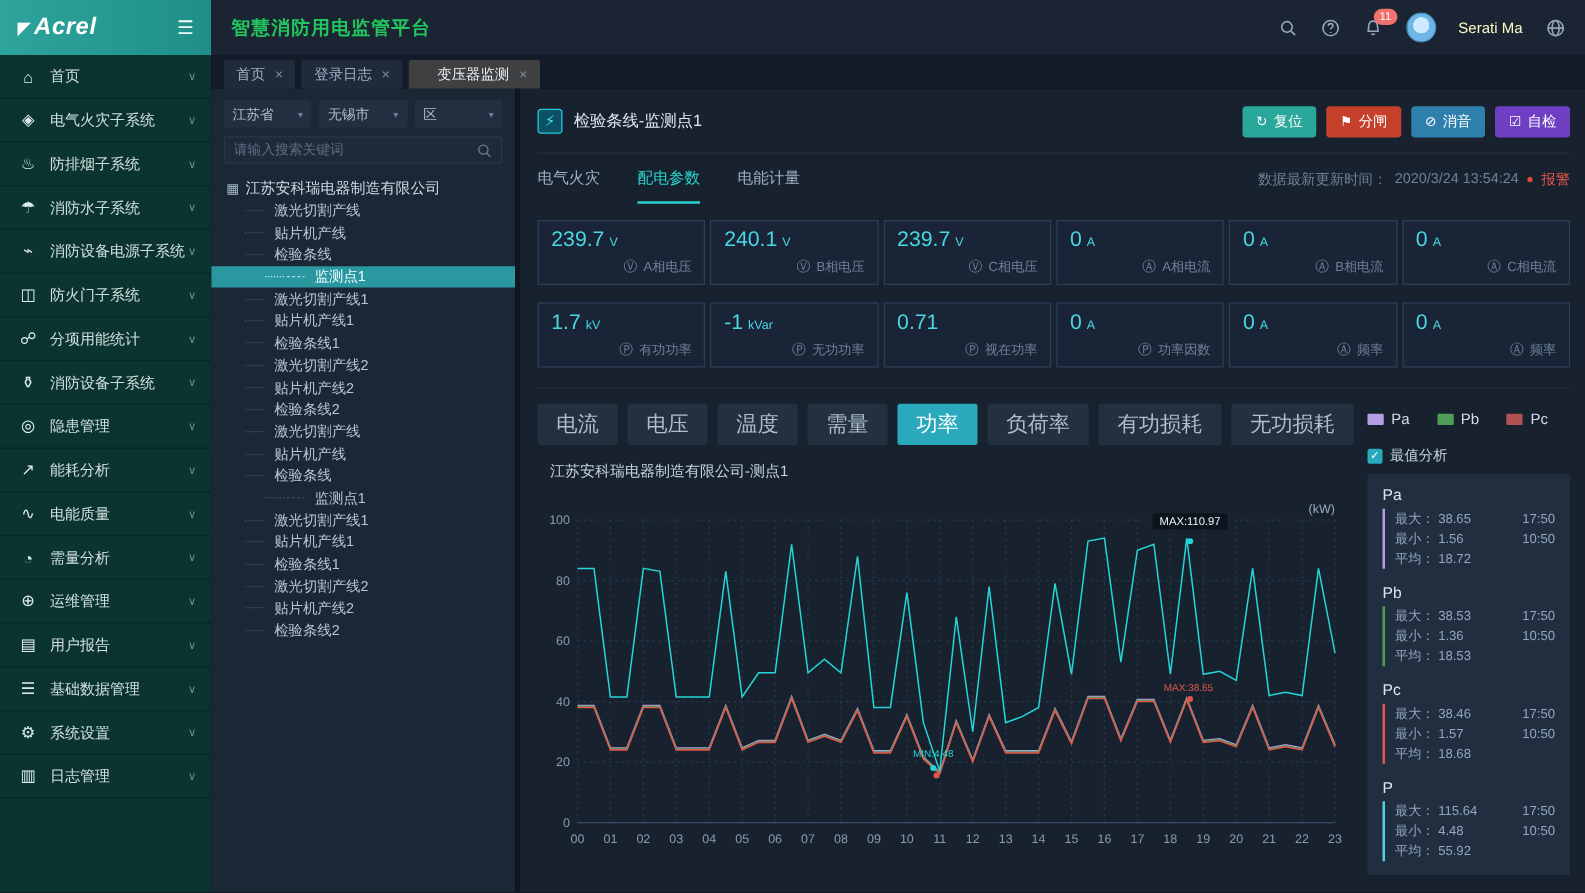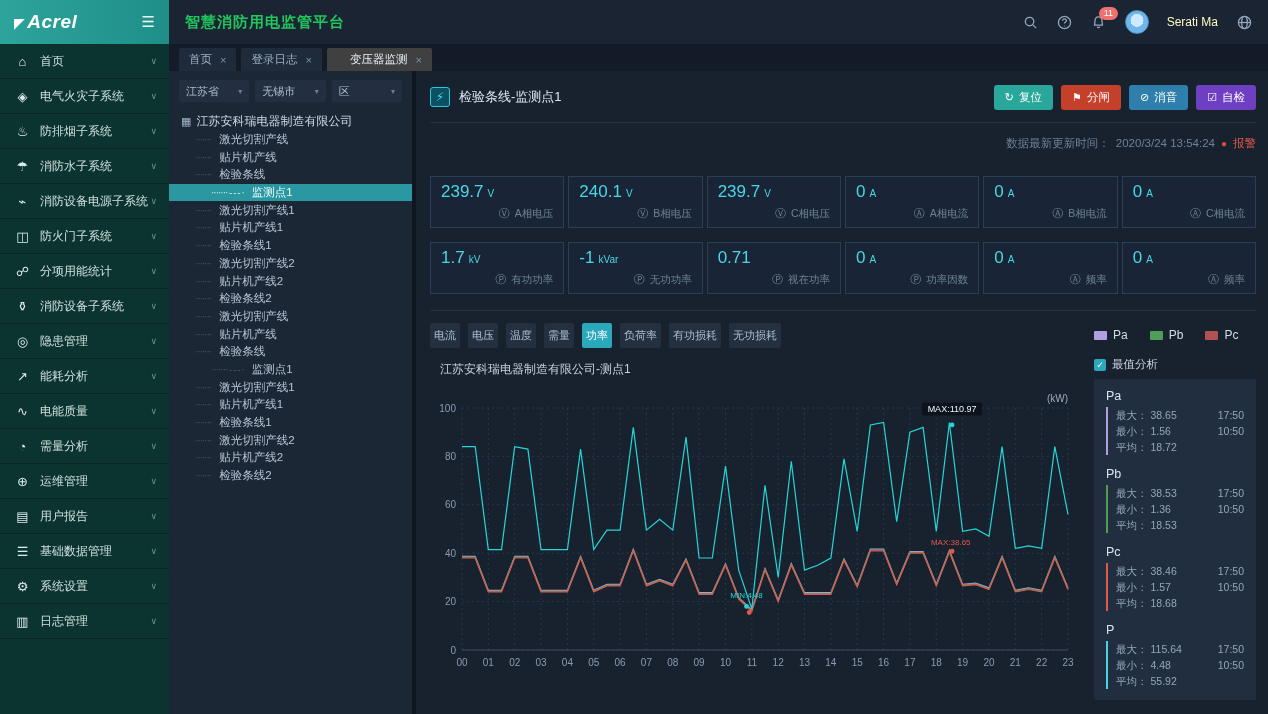--- a/index.html
+++ b/index.html
@@ -94,21 +94,21 @@
   .card-val { color:#49d7e4; font-size:17px; }
   .card-unit { font-size:10px; margin-left:4px; }
   .card-label { align-self:flex-end; color:#6e8095; font-size:10.5px; display:flex; gap:5px; align-items:center; }
   .card-badge { font-size:11px; }
 
   .divider2 { border:none; border-top:1px solid #242f40; margin-top:16px; flex:none; }
 
   .chart-sec { display:flex; margin-top:12px; flex:1; min-height:0; }
   .chart-left { flex:1; min-width:0; display:flex; flex-direction:column; }
   .chips-row { display:flex; gap:8px; align-items:center; flex:none; }
-  .chip { background:#223040; color:#aebdcf; font-size:11px; padding:5px 4px; border-radius:2px; cursor:pointer; }
+  .chip { background:#223040; color:#aebdcf; font-size:17px; padding:5px 15px; border-radius:2px; cursor:pointer; }
   .chip.active { background:#2aa9bd; color:#fff; }
   .chart-title { color:#c6d2df; font-size:12px; margin:13px 0 12px 10px; flex:none; }
   #chart-svg { width:652px; height:282px; margin-top:2px; }
 
   .chart-right { width:168px; flex:none; display:flex; flex-direction:column; padding-left:6px; }
   .legend-row { display:flex; gap:22px; align-items:center; height:24px; flex:none; }
   .legend-item { display:flex; align-items:center; gap:6px; color:#d2dce7; font-size:12px; }
   .sw { width:13px; height:9px; border-radius:1px; }
   .cb-row { display:flex; align-items:center; gap:6px; color:#c6d2df; font-size:11.5px; margin:10px 0 7px; cursor:pointer; }
   .cb { width:12px; height:12px; background:#2aa9bd; border-radius:2px; color:#fff; font-size:9px;
@@ -292,20 +292,27 @@
             </div>
             <div class="select">
               <span>无锡市</span>
               <span class="caret">▾</span>
             </div>
             <div class="select">
               <span>区</span>
               <span class="caret">▾</span>
             </div>
           </div>
+        <div class="searchbox">
+          <input placeholder="请输入搜索关键词" style="">
+          <svg width="13" height="13" viewBox="0 0 16 16">
+              <circle cx="7" cy="7" r="4.5"></circle>
+              <line x1="10.5" y1="10.5" x2="14" y2="14"></line>
+            </svg>
+        </div>
         <div class="tree">
 
         <div class="tree-item d0">
               <span class="ticon">▦</span>
               <span>江苏安科瑞电器制造有限公司</span>
             </div>
             <div class="tree-item d1">
               <span class="ticon"></span>
               <span>激光切割产线</span>
             </div>
@@ -410,20 +417,32 @@
               <button class="dev-btn" style="background: rgb(110, 63, 195);">
                 <span class="bi">☑</span>
                 <span>自检</span>
               </button>
             </div>
         </div>
 
         <hr class="divider">
 
         <div class="ct-row">
+          <div style="display:flex">
+
+          <div class="ctab">
+                <span>电气火灾</span>
+              </div>
+              <div class="ctab active">
+                <span>配电参数</span>
+              </div>
+              <div class="ctab">
+                <span>电能计量</span>
+              </div>
+            </div>
           <div class="update">
             <span>数据最新更新时间：</span>
             <span>2020/3/24 13:54:24</span>
             <span class="alarm-dot">●</span>
             <span class="alarm">报警</span>
           </div>
         </div>
 
         <div class="cards">
 

